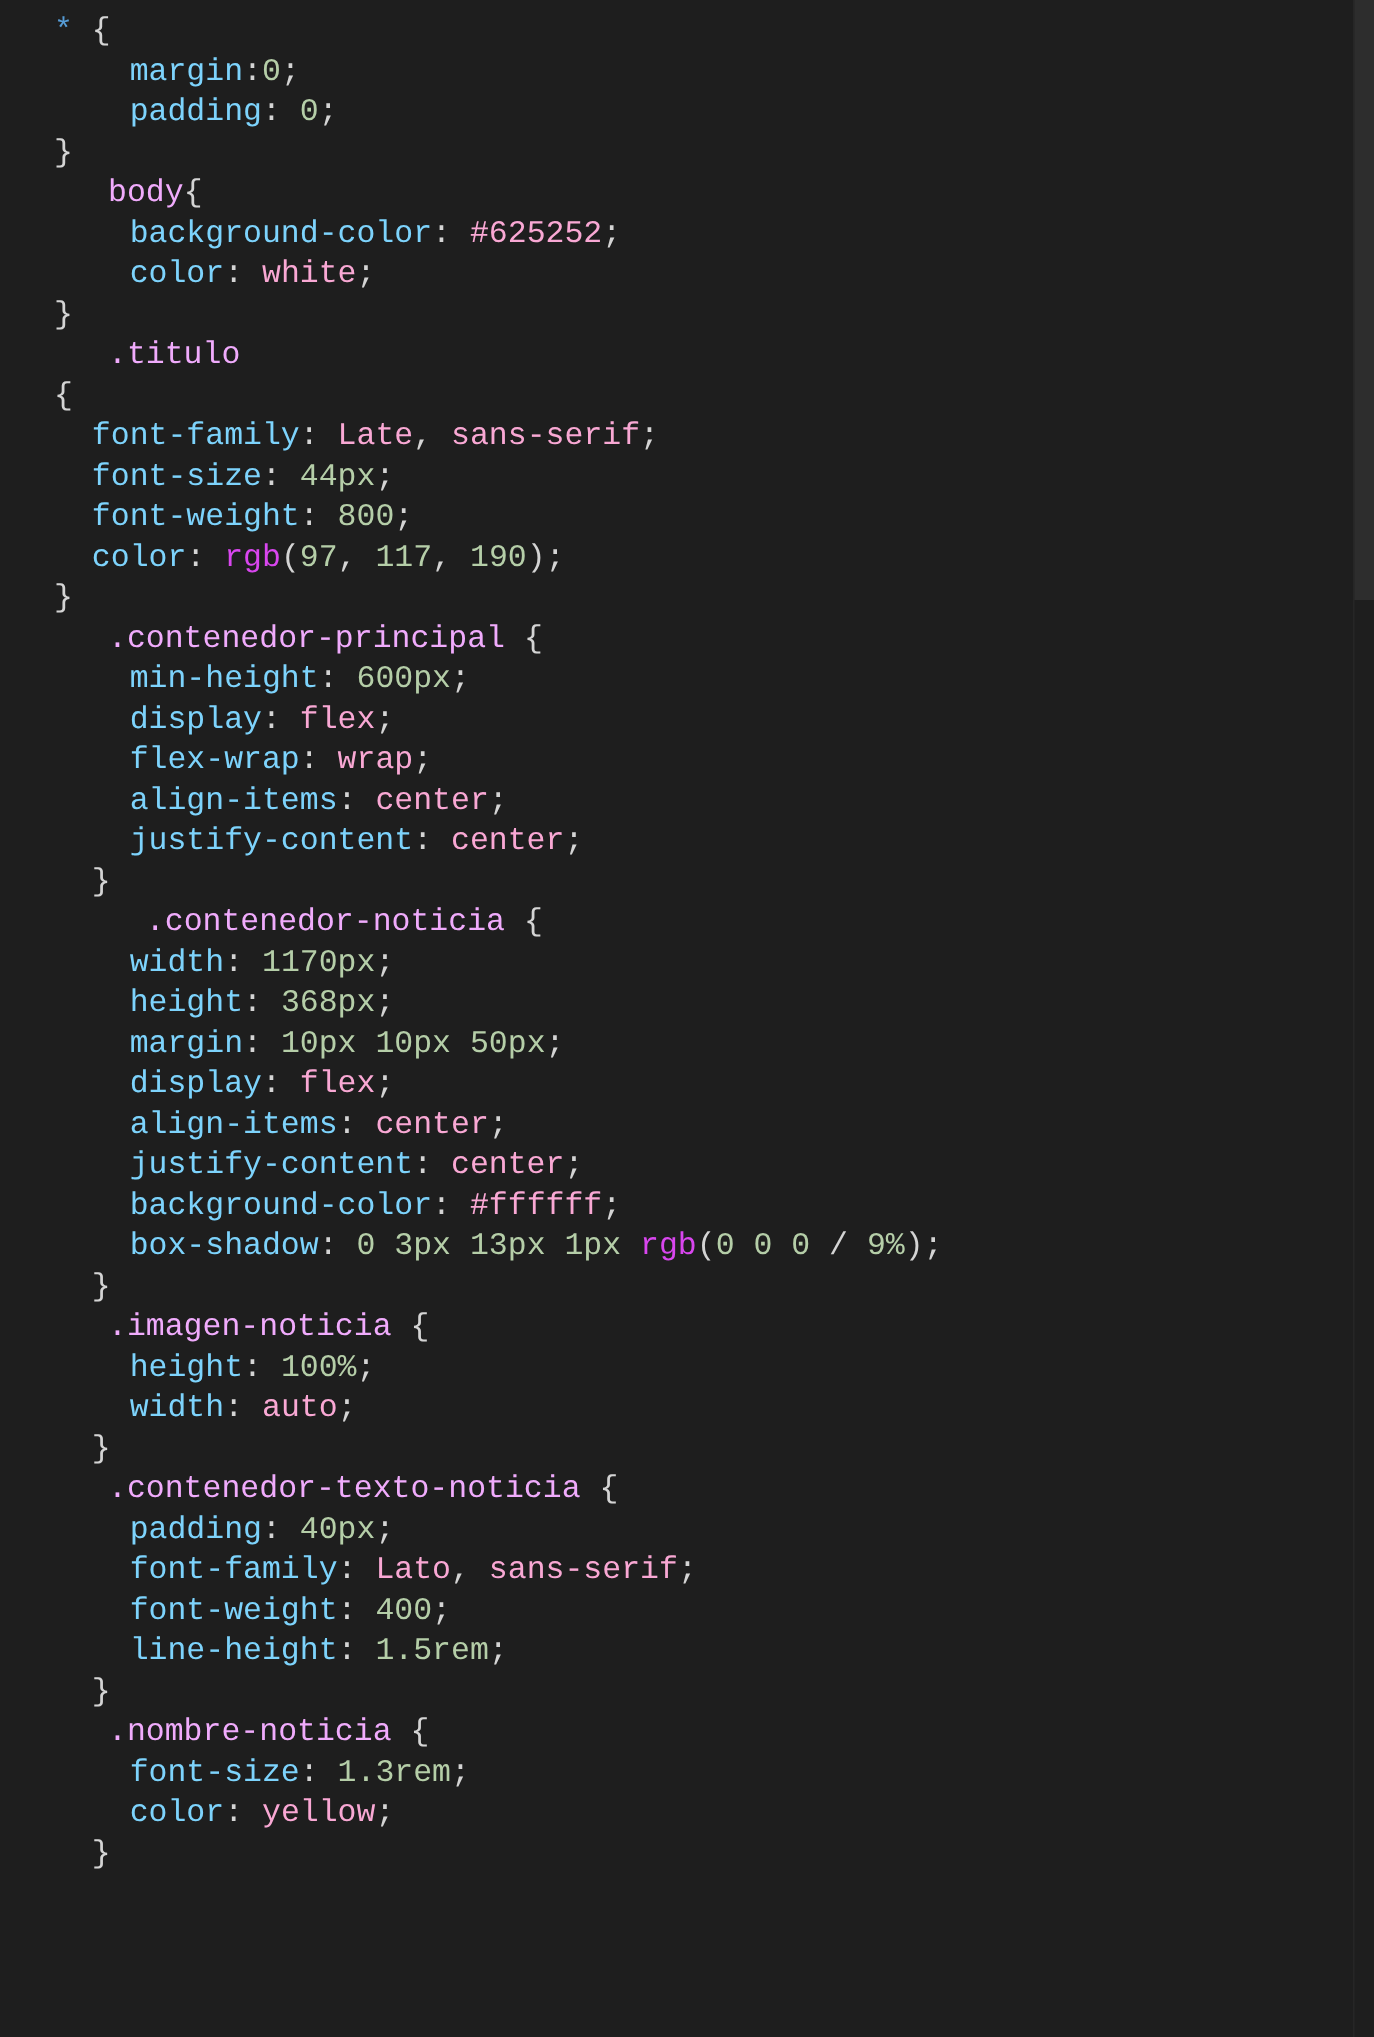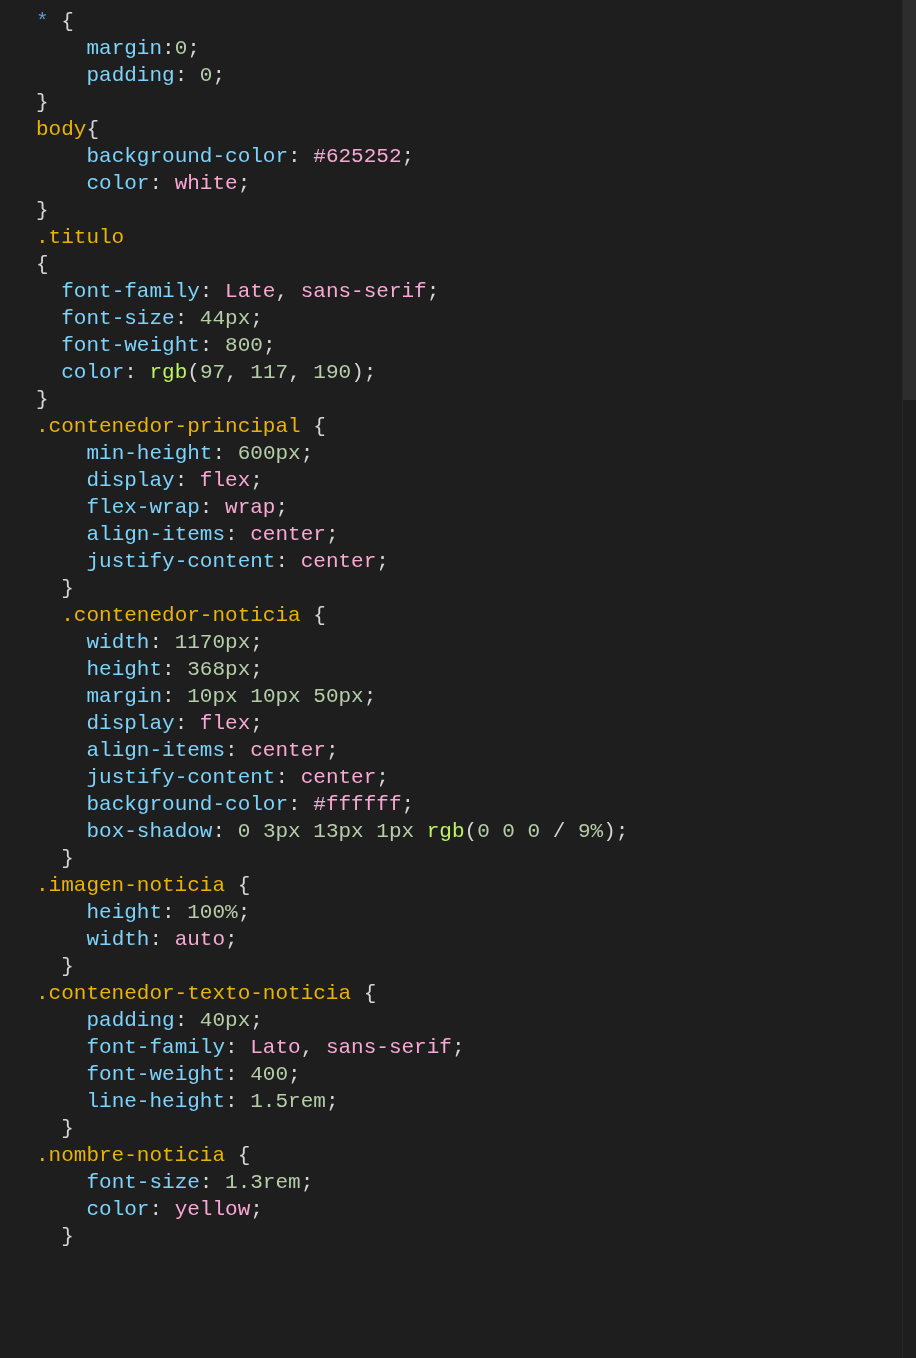--- a/index.html
+++ b/index.html
@@ -14,27 +14,27 @@
     box-sizing:border-box;
     position:relative;
   }
   .editor{
     padding:8px 0 0 0;
   }
   .line{
     white-space:pre;
     padding-left:36px;
   }
-  .tok-sel{color:#eab308;}      
+  .tok-sel{color:#f0abfc;margin-left:36px;}      
   .tok-star{color:#569cd6;}     
   .tok-prop{color:#7dd3fc;}     
   .tok-val{color:#f9a8d4;}      
   .tok-num{color:#b5cea8;}      
   .tok-punc{color:#d4d4d4;}     
-  .tok-fn{color:#bef264;}       
+  .tok-fn{color:#d946ef;}       
   .scrollbar{
     position:absolute;
     top:0;
     right:0;
     width:13px;
     height:100%;
     background:#1e1e1e;
   }
   .scrollbar-thumb{
     position:absolute;

